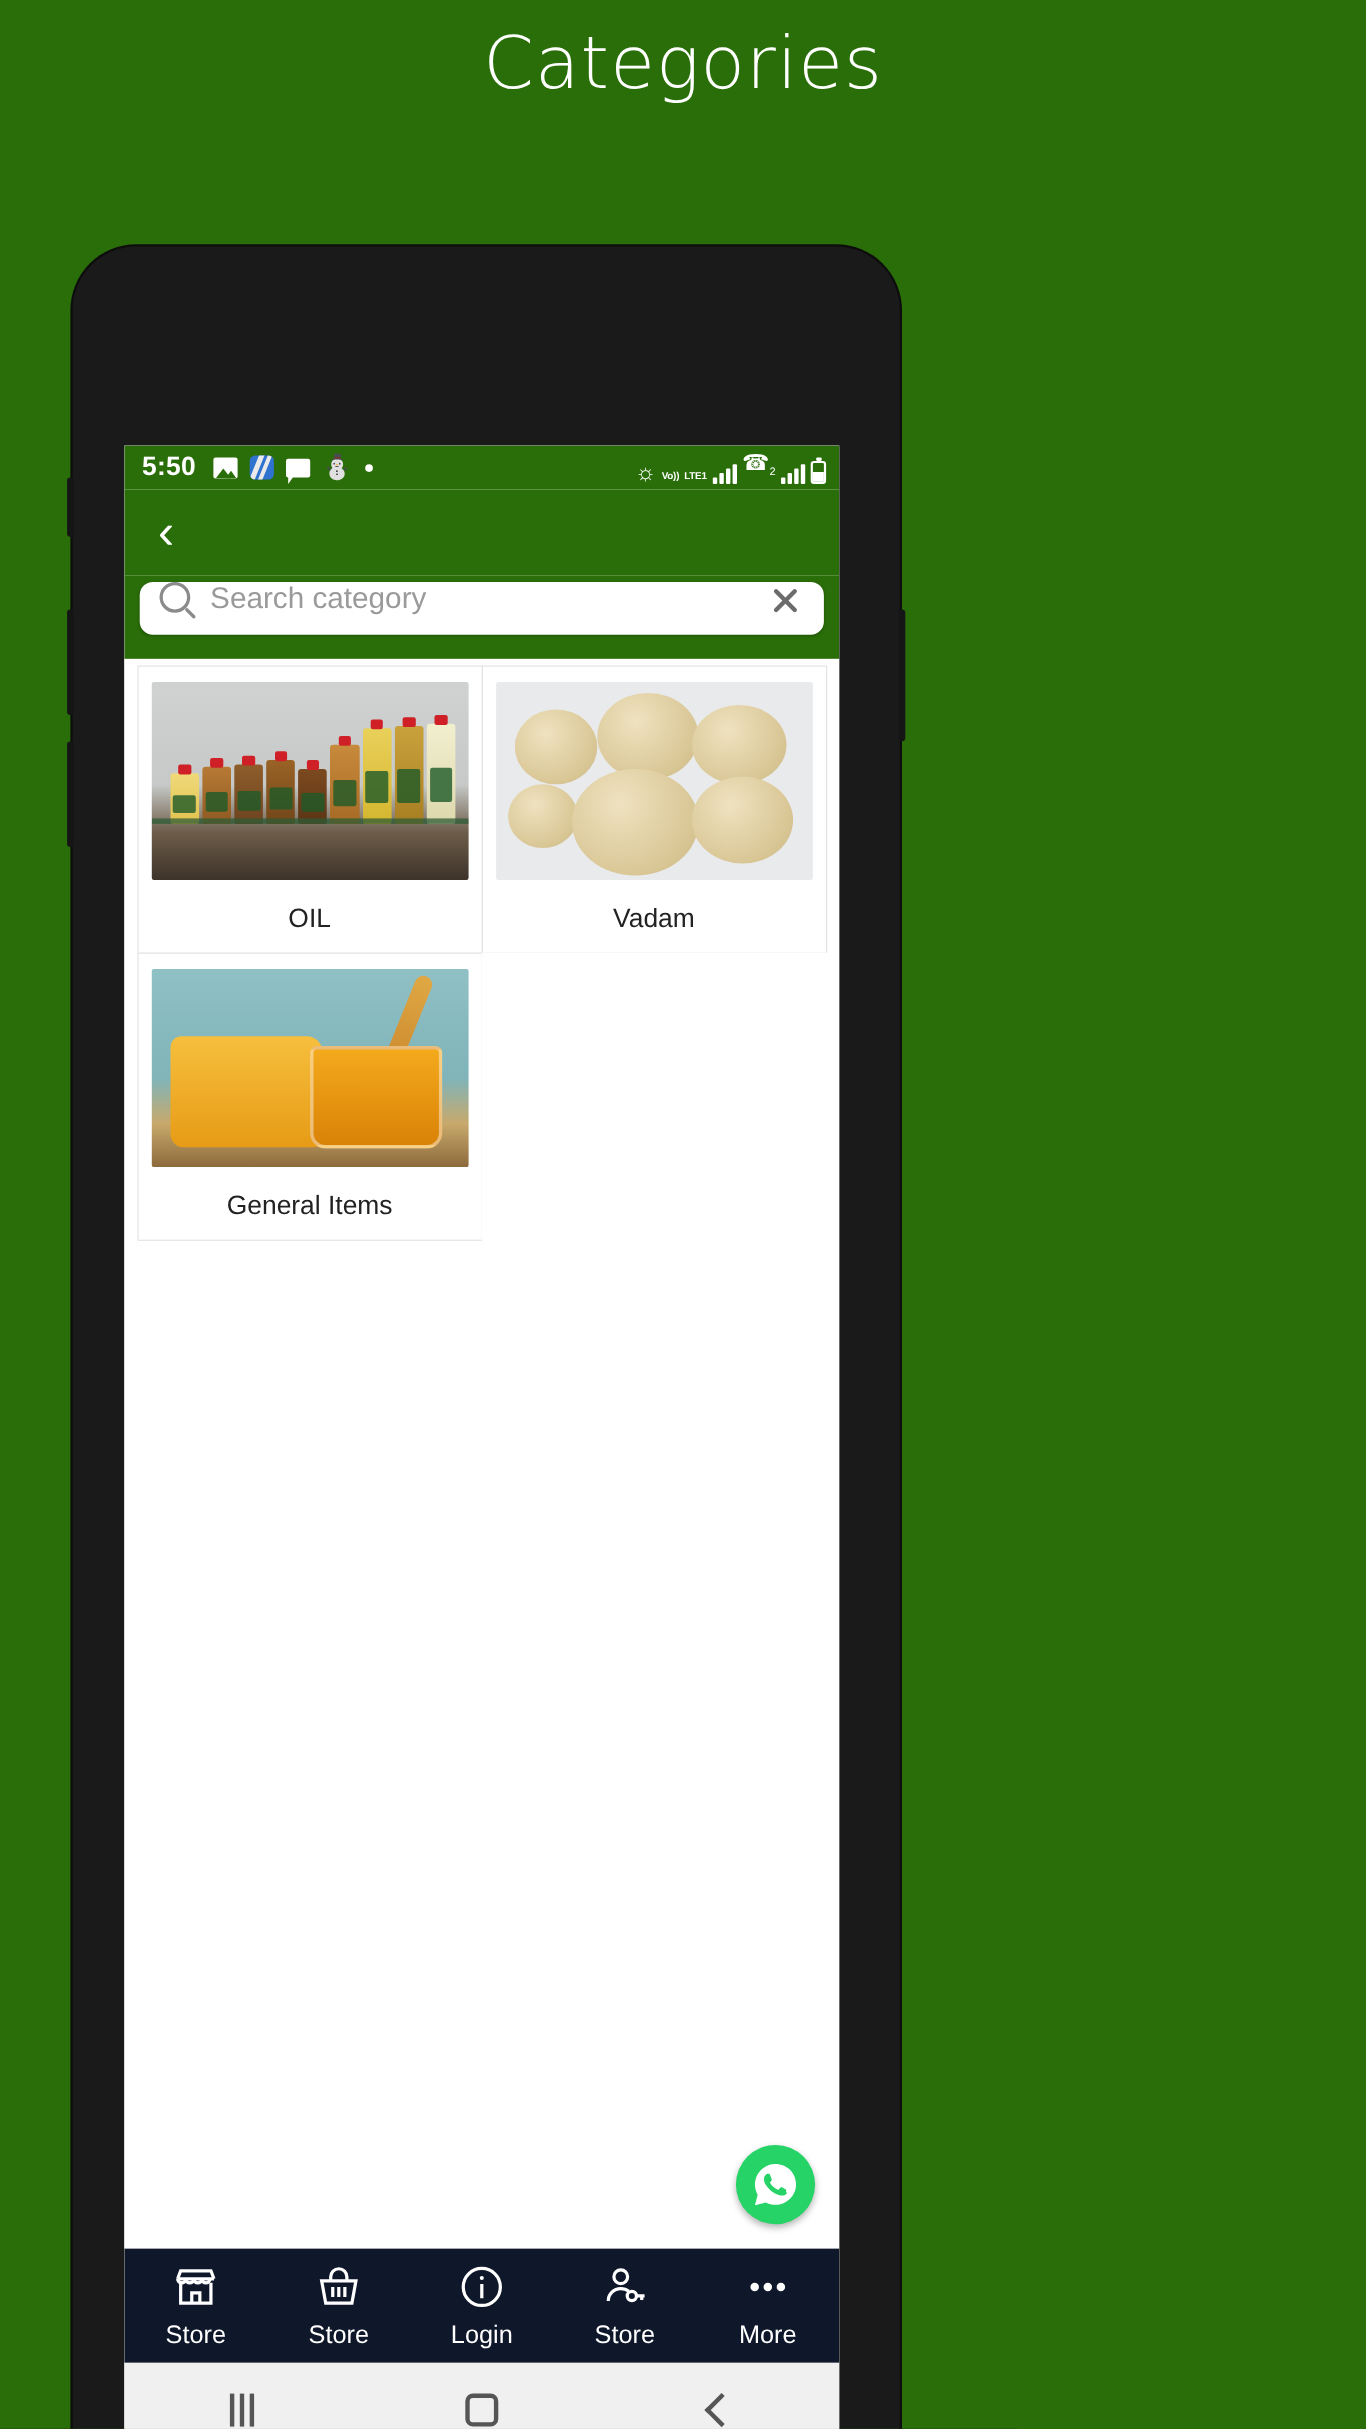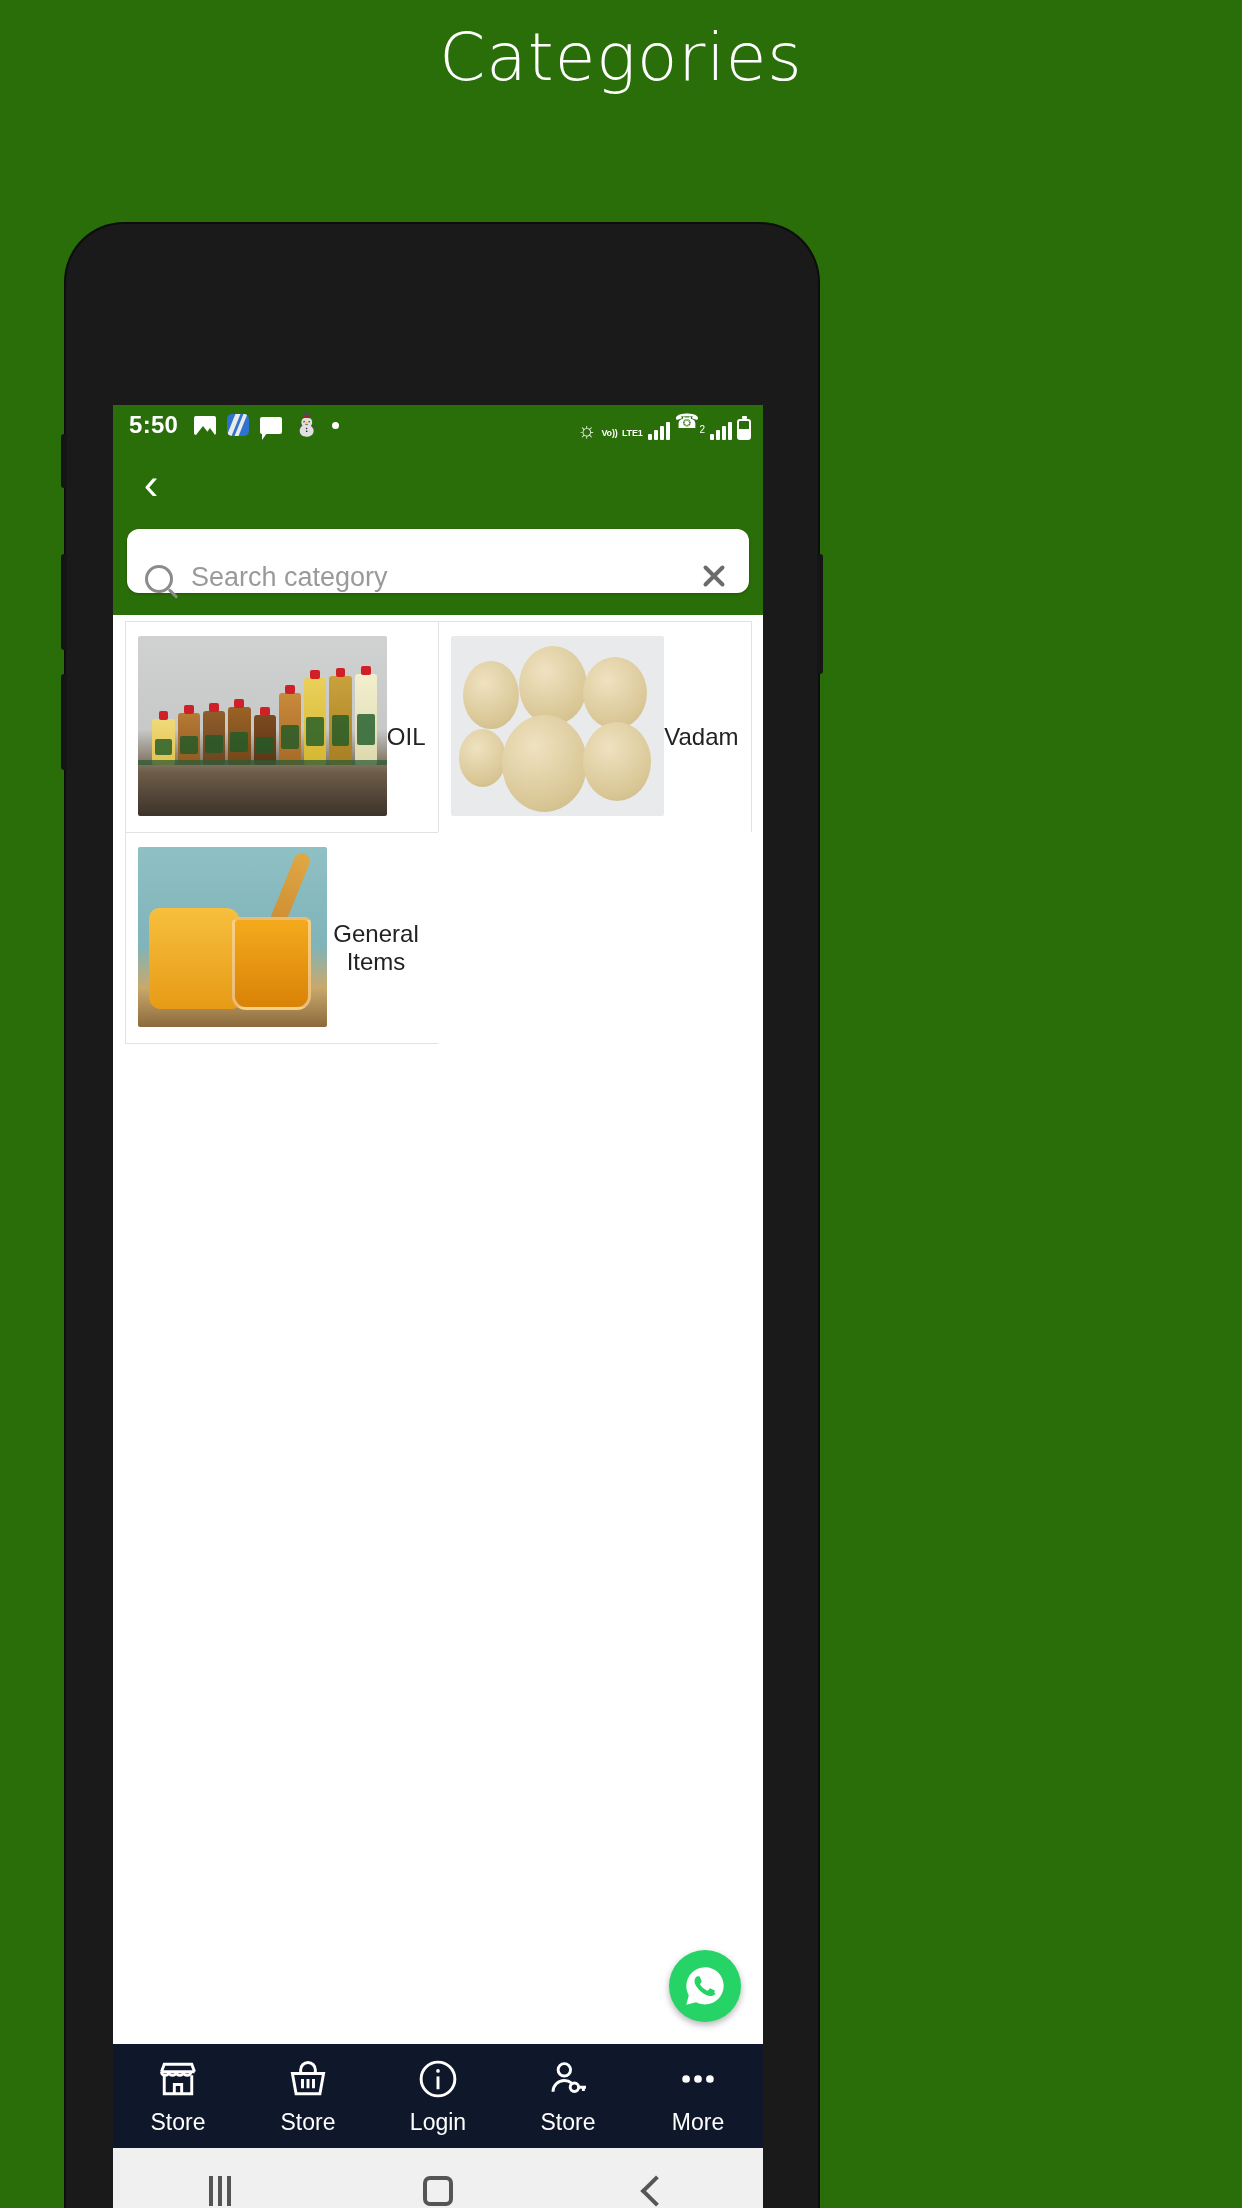--- a/index.html
+++ b/index.html
@@ -148,22 +148,22 @@
     font-size: 29px; font-weight: bold; letter-spacing: 0.2px;
     pointer-events: none;
   }
 
   
   .search-wrap {
     background: #2a6e09; flex: 0 0 auto;
     padding: 6px 14px 22px 14px;
   }
   .search-box {
-    background: #ffffff; border-radius: 12px; height: 64px;
-    display: flex; align-items: flex-end; padding: 0 18px;
+    background: #ffffff; border-radius: 12px; height: 48px;
+    display: flex; align-items: flex-start; padding: 0 18px;
     box-shadow: 0 1px 3px rgba(0,0,0,.25);
   }
   .search-icon {
     width: 28px; height: 28px; border: 3px solid #8b8b8b; border-radius: 50%;
     position: relative; flex: 0 0 auto; margin-right: 18px;
   }
   .search-icon::after {
     content: ""; position: absolute; right: -9px; bottom: -5px;
     width: 12px; height: 3px; background: #8b8b8b;
     transform: rotate(45deg); border-radius: 2px;
@@ -191,21 +191,21 @@
     position: relative; overflow: hidden;
     padding: 6px 12px 0 12px;
   }
   .grid {
     display: grid; grid-template-columns: 1fr 1fr;
   }
   .cat-card {
     border: 1px solid #e2e2e2;
     background: #ffffff;
     padding: 14px 12px 16px 12px;
-    display: flex; flex-direction: row; align-items: center;
+    display: flex; flex-direction: column; align-items: center;
     cursor: pointer;
     margin: -0.5px;
   }
   .cat-thumb {
     width: 100%; height: 180px; border-radius: 2px;
     background: #d8d8d8; overflow: hidden; position: relative;
   }
   .cat-label {
     margin-top: 22px; font-size: 24px; color: #222;
     text-align: center;

